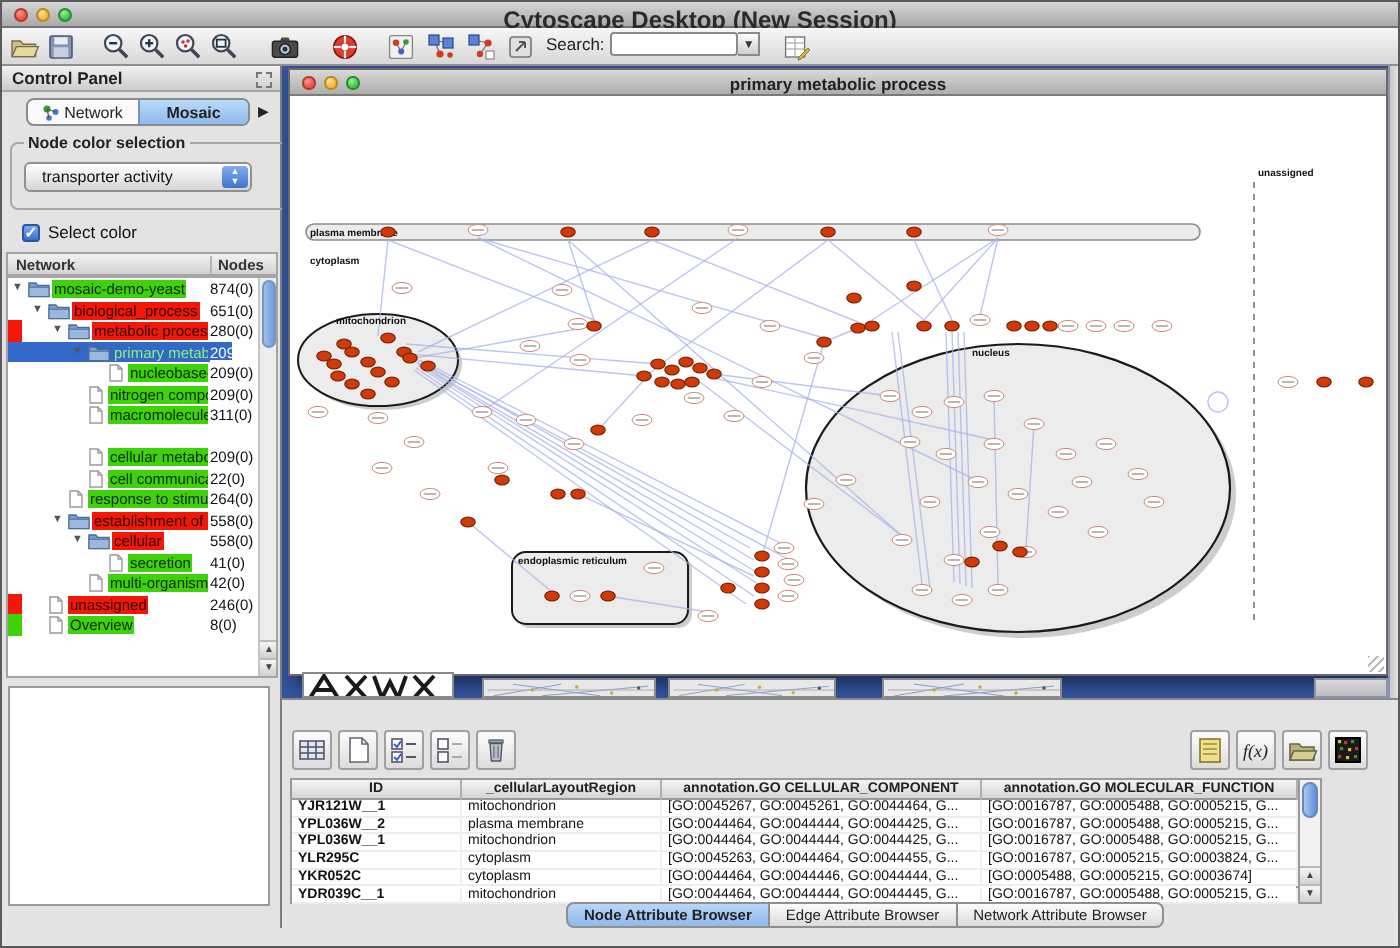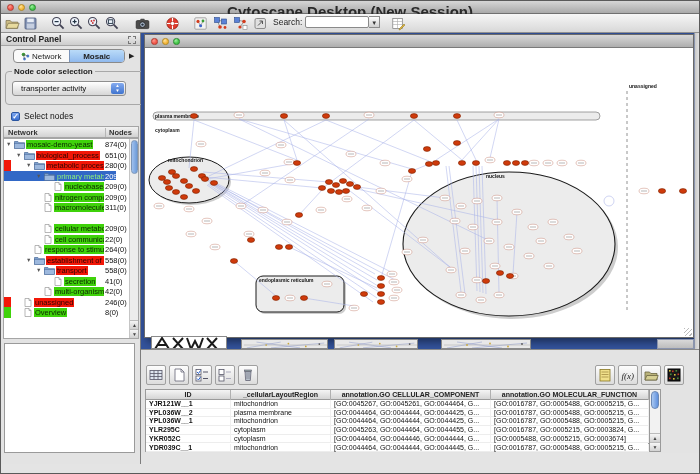--- a/index.html
+++ b/index.html
@@ -6,21 +6,21 @@
   *{box-sizing:border-box;}
   #app{position:relative;width:700px;height:474px;font-family:"Liberation Sans",sans-serif;
        background:#e4e4e4;border:1px solid #5a5a5a;overflow:hidden;font-size:8px;color:#111;}
   
   .titlebar{position:absolute;left:0;top:0;right:0;height:13px;
     background:linear-gradient(#d6d6d6,#a9a9a9);border-bottom:1px solid #707070;}
   .tl{position:absolute;top:3px;width:7px;height:7px;border-radius:50%;}
   .tl.r{left:6px;background:radial-gradient(circle at 35% 30%,#ff9a90,#f25648 60%);border:.5px solid #b03a30;}
   .tl.y{left:17px;background:radial-gradient(circle at 35% 30%,#ffe49a,#f5b63a 60%);border:.5px solid #b58a20;}
   .tl.g{left:28px;background:radial-gradient(circle at 35% 30%,#9ef0a0,#43c748 60%);border:.5px solid #2a8a30;}
-  .titlebar .title{position:absolute;left:0;right:0;top:2px;text-align:center;font-weight:bold;font-size:15px;color:#2a2a2a;}
+  .titlebar .title{position:absolute;left:0;right:0;top:2px;text-align:center;font-weight:bold;font-size:12px;color:#2a2a2a;}
   
   .toolbar{position:absolute;left:0;top:13px;right:0;height:19px;
     background:linear-gradient(#f6f6f6,#d8d8d8);border-bottom:1px solid #909090;}
   .tb-group{position:absolute;top:1px;height:17px;display:flex;align-items:center;}
   .tb-btn{display:inline-block;width:16px;height:16px;}
   .tb-btn svg{width:15px;height:15px;}
   .search-wrap{position:absolute;left:272px;top:2px;display:flex;align-items:center;}
   .search-label{font-size:8.5px;margin-right:3px;color:#222;}
   .search-box{width:64px;height:12px;background:#fff;border:1px solid #8a8a8a;border-radius:2px;}
   .search-arrow{width:11px;height:12px;background:linear-gradient(#fdfdfd,#cfcfcf);border:1px solid #8a8a8a;border-left:none;
@@ -246,21 +246,21 @@
         <span>transporter activity</span>
         <span class="dd-stepper">
             <span>▲</span>
             <span>▼</span>
           </span>
       </div>
     </div>
 
     <div class="checkrow">
       <span class="checkbox">✓</span>
-      <span class="check-label">Select nodes</span>
+      <span class="check-label">Select color</span>
     </div>
 
     <div class="tree-head">
       <span class="c1">Network</span>
       <span class="c2">Nodes</span>
     </div>
     <div class="tree" id="tree">
       <div class="tree-scroll">
         <div class="tree-thumb"></div>
         <span class="sb-btn" style="top:181px;">▲</span>
@@ -359,21 +359,21 @@
             </svg></span>
           <span class="tlabel" style="left: 42px; max-width: 58px; background: rgb(242, 23, 7);">establishment of loc</span>
           <span class="tcount">558(0)</span>
         </div>
         <div class="trow" style="top: 126px;">
           <span class="arr" style="left: 32px;">▼</span>
           <span class="ticon" style="left: 40px;"><svg width="11" height="9" viewBox="0 0 11 9">
               <path d="M0.5 1.5 h3.4 l1 1.2 h5.6 v5.6 H0.5z" fill="#7d9fcc" stroke="#4a6a99" stroke-width="0.7"></path>
               <rect x="0.5" y="3.6" width="10" height="4.7" fill="#9db8dd" stroke="#4a6a99" stroke-width="0.5"></rect>
             </svg></span>
-          <span class="tlabel" style="left: 52px; max-width: 48px; background: rgb(242, 23, 7);">transport</span>
+          <span class="tlabel" style="left: 52px; max-width: 48px; background: rgb(242, 23, 7);">cellular</span>
           <span class="tcount">558(0)</span>
         </div>
         <div class="trow" style="top: 136.5px;">
           <span class="ticon" style="left: 50px;"><svg width="8" height="9" viewBox="0 0 8 9">
               <path d="M1 0.5 h4 l2 2 v6 H1z" fill="#fff" stroke="#999" stroke-width="0.7"></path>
               <path d="M5 0.5 v2 h2" fill="none" stroke="#999" stroke-width="0.7"></path>
             </svg></span>
           <span class="tlabel" style="left: 60px; max-width: 40px; background: rgb(63, 210, 10);">secretion</span>
           <span class="tcount">41(0)</span>
         </div>
@@ -407,20 +407,21 @@
 
     <div class="birdseye"></div>
   </div>
 
   <div class="desktop">
     <div class="net-window">
       <div class="nw-titlebar">
         <span class="tl r"></span>
         <span class="tl y"></span>
         <span class="tl g"></span>
+        <span class="title">primary metabolic process</span>
       </div>
       <svg class="nw-canvas" id="netsvg" viewBox="0 0 548 288">
           <ellipse cx="46" cy="134" rx="40" ry="23" fill="rgba(90,90,90,0.3)"></ellipse>
           <ellipse cx="367" cy="199" rx="106" ry="72" fill="rgba(90,90,90,0.3)"></ellipse>
           <rect x="113" y="230" width="88" height="36" rx="7" fill="rgba(90,90,90,0.3)"></rect>
           <rect x="8" y="64" width="447" height="8" rx="4" fill="#ececec" stroke="#8a8a8a" stroke-width="0.8"></rect>
           <ellipse cx="44" cy="132" rx="40" ry="23" fill="#ececec" stroke="#1a1a1a" stroke-width="1"></ellipse>
           <ellipse cx="364" cy="196" rx="106" ry="72" fill="#ececec" stroke="#1a1a1a" stroke-width="1.1"></ellipse>
           <rect x="111" y="228" width="88" height="36" rx="7" fill="#ececec" stroke="#1a1a1a" stroke-width="1"></rect>
           <line x1="482" y1="43" x2="482" y2="263" stroke="#777" stroke-width="0.8" stroke-dasharray="3,3"></line>
@@ -929,14 +930,19 @@
           </div>
         </div>
     </div>
     <div class="dt-scroll">
       <div class="dt-thumb"></div>
       <span class="sb-btn" style="top:43px;">▲</span>
       <span class="sb-btn" style="top:52px;">▼</span>
     </div>
   </div>
 
+  <div class="bottom-tabs" id="btabs">
+      <span class="btab sel">Node Attribute Browser</span>
+      <span class="btab">Edge Attribute Browser</span>
+      <span class="btab">Network Attribute Browser</span>
+    </div>
 
 </div>
 
 </body></html>

